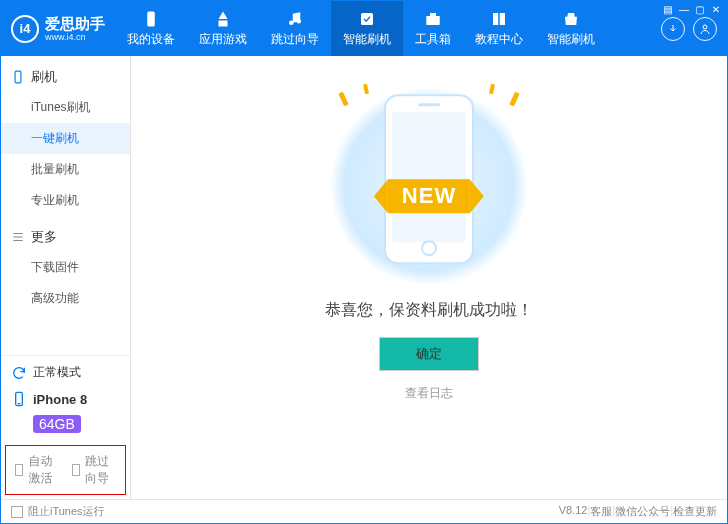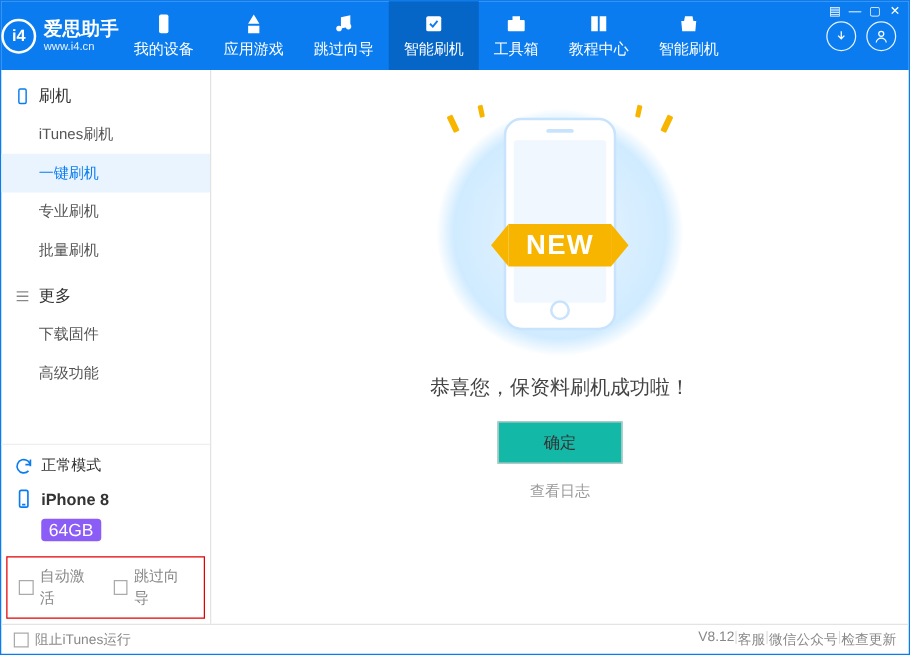--- a/index.html
+++ b/index.html
@@ -1,39 +1,39 @@
 <!DOCTYPE html>
 <html><head>
 <meta charset="utf-8">
 <style>
   * { box-sizing: border-box; margin: 0; padding: 0; }
   body { font-family: "Microsoft YaHei", Arial, sans-serif; font-size: 12px; color: #333; background: #fff; }
   .app { width: 728px; height: 524px; border: 1px solid #0a7cf0; display: flex; flex-direction: column; }
 
   
   .header { height: 55px; background: #0a7cf0; display: flex; align-items: stretch; color: #fff; position: relative; }
-  .logo-area { display: flex; align-items: center; padding: 0 0; }
+  .logo-area { display: flex; align-items: center; padding: 0 10px; }
   .logo-circle { width: 28px; height: 28px; border: 2px solid #fff; border-radius: 50%; display: flex; align-items: center; justify-content: center; font-weight: bold; font-size: 13px; color: #fff; }
   .logo-text { display: flex; flex-direction: column; margin-left: 6px; line-height: 1; }
   .logo-text .cn { font-size: 15px; font-weight: bold; }
   .logo-text .en { font-size: 9px; opacity: .9; margin-top: 2px; }
   .top-nav { display: flex; flex: 1; }
   .nav-item { display: flex; flex-direction: column; align-items: center; justify-content: center; padding: 0 12px; font-size: 12px; cursor: pointer; }
   .nav-item.active { background: #0566c8; }
   .nav-icon { width: 18px; height: 18px; margin-bottom: 3px; display: flex; align-items: center; justify-content: center; }
   .nav-icon svg { width: 18px; height: 18px; fill: #fff; }
   .top-right { display: flex; align-items: center; gap: 8px; padding: 0 10px; }
   .win-controls { position: absolute; top: 2px; right: 4px; display: flex; gap: 2px; }
   .win-controls div { width: 14px; height: 12px; display: flex; align-items: center; justify-content: center; font-size: 10px; cursor: pointer; }
   .circ-btn { width: 24px; height: 24px; border: 1.5px solid rgba(255,255,255,.9); border-radius: 50%; display: flex; align-items: center; justify-content: center; cursor: pointer; }
   .circ-btn svg { width: 12px; height: 12px; fill: none; stroke: #fff; stroke-width: 2; }
 
   
   .body { flex: 1; display: flex; min-height: 0; }
-  .sidebar { width: 168px; border-right: 1px solid #e3e3e3; display: flex; flex-direction: column; }
+  .sidebar { width: 130px; border-right: 1px solid #e3e3e3; display: flex; flex-direction: column; }
   .side-scroll { flex: 1; overflow: auto; padding-top: 6px; }
   .side-group-hd { display: flex; align-items: center; padding: 6px 10px; font-size: 13px; cursor: pointer; }
   .side-group-hd .gicon { width: 14px; height: 14px; margin-right: 6px; color: #0a7cf0; display: inline-flex; align-items: center; justify-content: center; }
   .side-item { padding: 7px 10px 7px 30px; color: #555; cursor: pointer; font-size: 12px; }
   .side-item.active { color: #0a7cf0; background: #eaf4ff; }
   .side-group + .side-group { margin-top: 6px; }
 
   .device-block { border-top: 1px solid #eee; }
   .dev-row { display: flex; align-items: center; padding: 8px 10px; gap: 6px; }
   .refresh-icon { width: 16px; height: 16px; color: #0a7cf0; }
@@ -176,22 +176,22 @@
           <div class="side-group-hd">
             <span class="gicon">
               <svg viewBox="0 0 24 24" width="14" height="14" fill="none" stroke="#0a7cf0" stroke-width="2">
                   <rect x="7" y="2" width="10" height="20" rx="2"></rect>
                 </svg>
             </span>
             <span>刷机</span>
           </div>
           <div class="side-item">iTunes刷机</div>
           <div class="side-item active">一键刷机</div>
+          <div class="side-item">批量刷机</div>
           <div class="side-item">专业刷机</div>
-          <div class="side-item">批量刷机</div>
         </div>
         <div class="side-group">
           <div class="side-group-hd">
             <span class="gicon">
               <svg viewBox="0 0 24 24" width="14" height="14" fill="none" stroke="#888" stroke-width="2">
                   <path d="M4 6h16M4 12h16M4 18h16"></path>
                 </svg>
             </span>
             <span>更多</span>
           </div>

